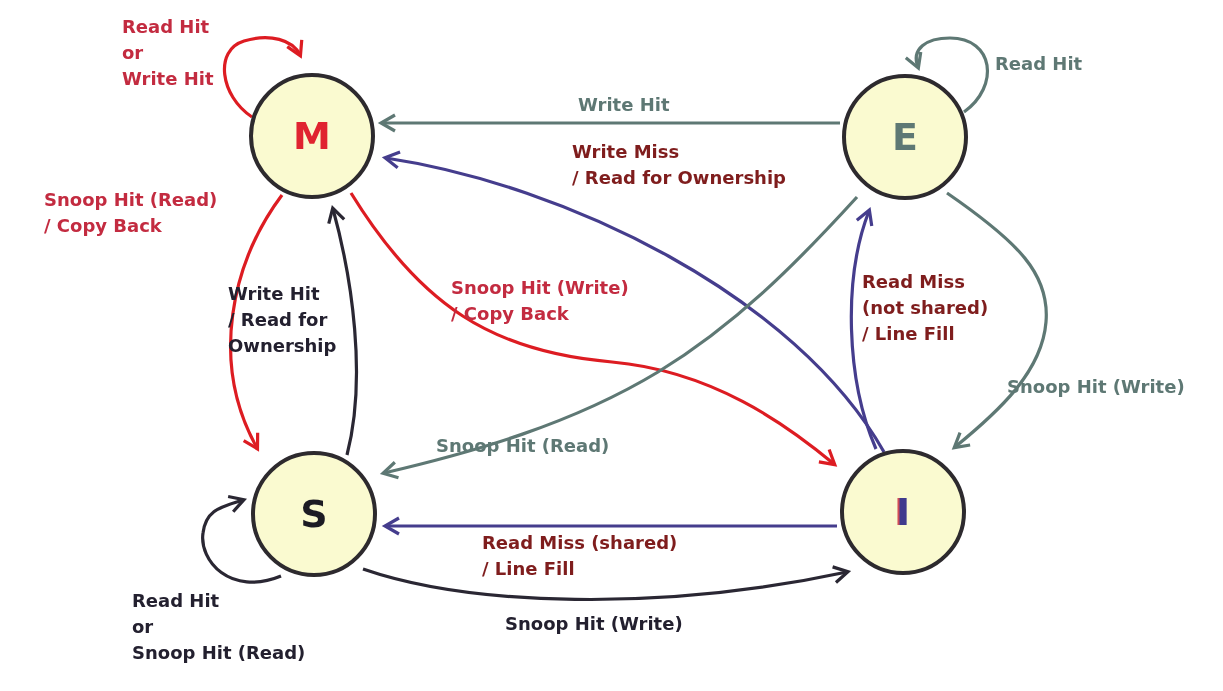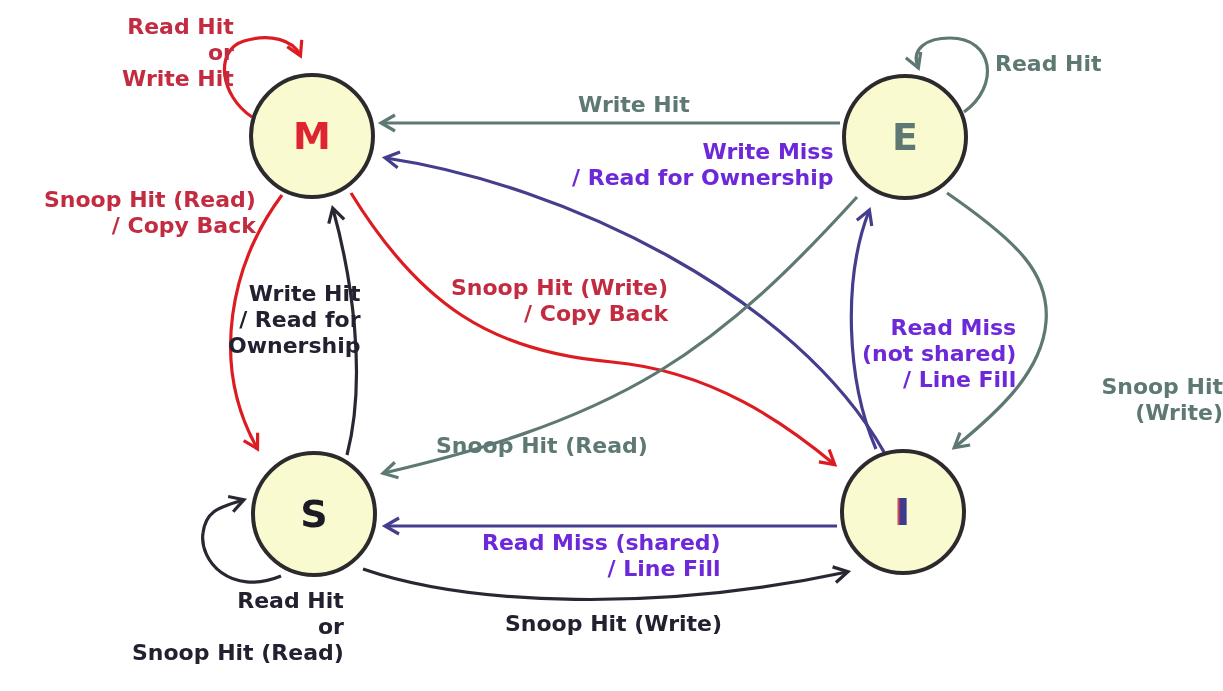--- a/index.html
+++ b/index.html
@@ -12,27 +12,26 @@
     position:absolute;width:126px;height:126px;border-radius:50%;
     background:#FAFAD0;border:4px solid #2d2a2e;box-sizing:border-box;
     display:flex;align-items:center;justify-content:center;
     font-size:38px;font-weight:bold;line-height:1;
   }
   .node-m{left:249px;top:73px;color:#e02330;}
   .node-e{left:842px;top:74px;color:#5e7874;}
   .node-s{left:251px;top:451px;color:#1c1b24;}
   .node-i{left:840px;top:449px;color:#3f3a8d;text-shadow:-2px 0 0 rgba(198,32,56,.8);}
   .lbl{
-    position:absolute;font-weight:bold;font-size:22px;line-height:26px;
+    position:absolute;font-weight:bold;font-size:18px;line-height:26px;
     white-space:pre-line;
-    text-align:right;
   }
   .red{color:#c32b40;}
   .teal{color:#5e7874;}
-  .purple{color:#6d28d9;}
+  .purple{color:#7f1d1d;}
   .black{color:#23202f;}
 </style>
 </head>
 <body>
 
 <div class="diagram">
 
   <svg class="edges" viewBox="0 0 1223 691" xmlns="http://www.w3.org/2000/svg">
     <defs>
       <marker id="ar-red" markerUnits="userSpaceOnUse" markerWidth="24" markerHeight="22" refX="16" refY="10" orient="auto">
@@ -96,21 +95,21 @@
   <div class="lbl purple" style="left:572px;top:139px;">Write Miss
 / Read for Ownership</div>
   <div class="lbl teal" style="left:995px;top:51px;">Read Hit</div>
   <div class="lbl red" style="left:44px;top:187px;">Snoop Hit (Read)
 / Copy Back</div>
   <div class="lbl black" style="left:228px;top:281px;">Write Hit
 / Read for
 Ownership</div>
   <div class="lbl red" style="left:451px;top:275px;">Snoop Hit (Write)
 / Copy Back</div>
-  <div class="lbl purple" style="left:862px;top:269px;margin-top:46px;">Read Miss
+  <div class="lbl purple" style="left:862px;top:269px;">Read Miss
 (not shared)
 / Line Fill</div>
   <div class="lbl teal" style="left:1007px;top:374px;">Snoop Hit (Write)</div>
   <div class="lbl teal" style="left:436px;top:433px;">Snoop Hit (Read)</div>
   <div class="lbl black" style="left:132px;top:588px;">Read Hit
 or
 Snoop Hit (Read)</div>
   <div class="lbl purple" style="left:482px;top:530px;">Read Miss (shared)
 / Line Fill</div>
   <div class="lbl black" style="left:505px;top:611px;">Snoop Hit (Write)</div>

